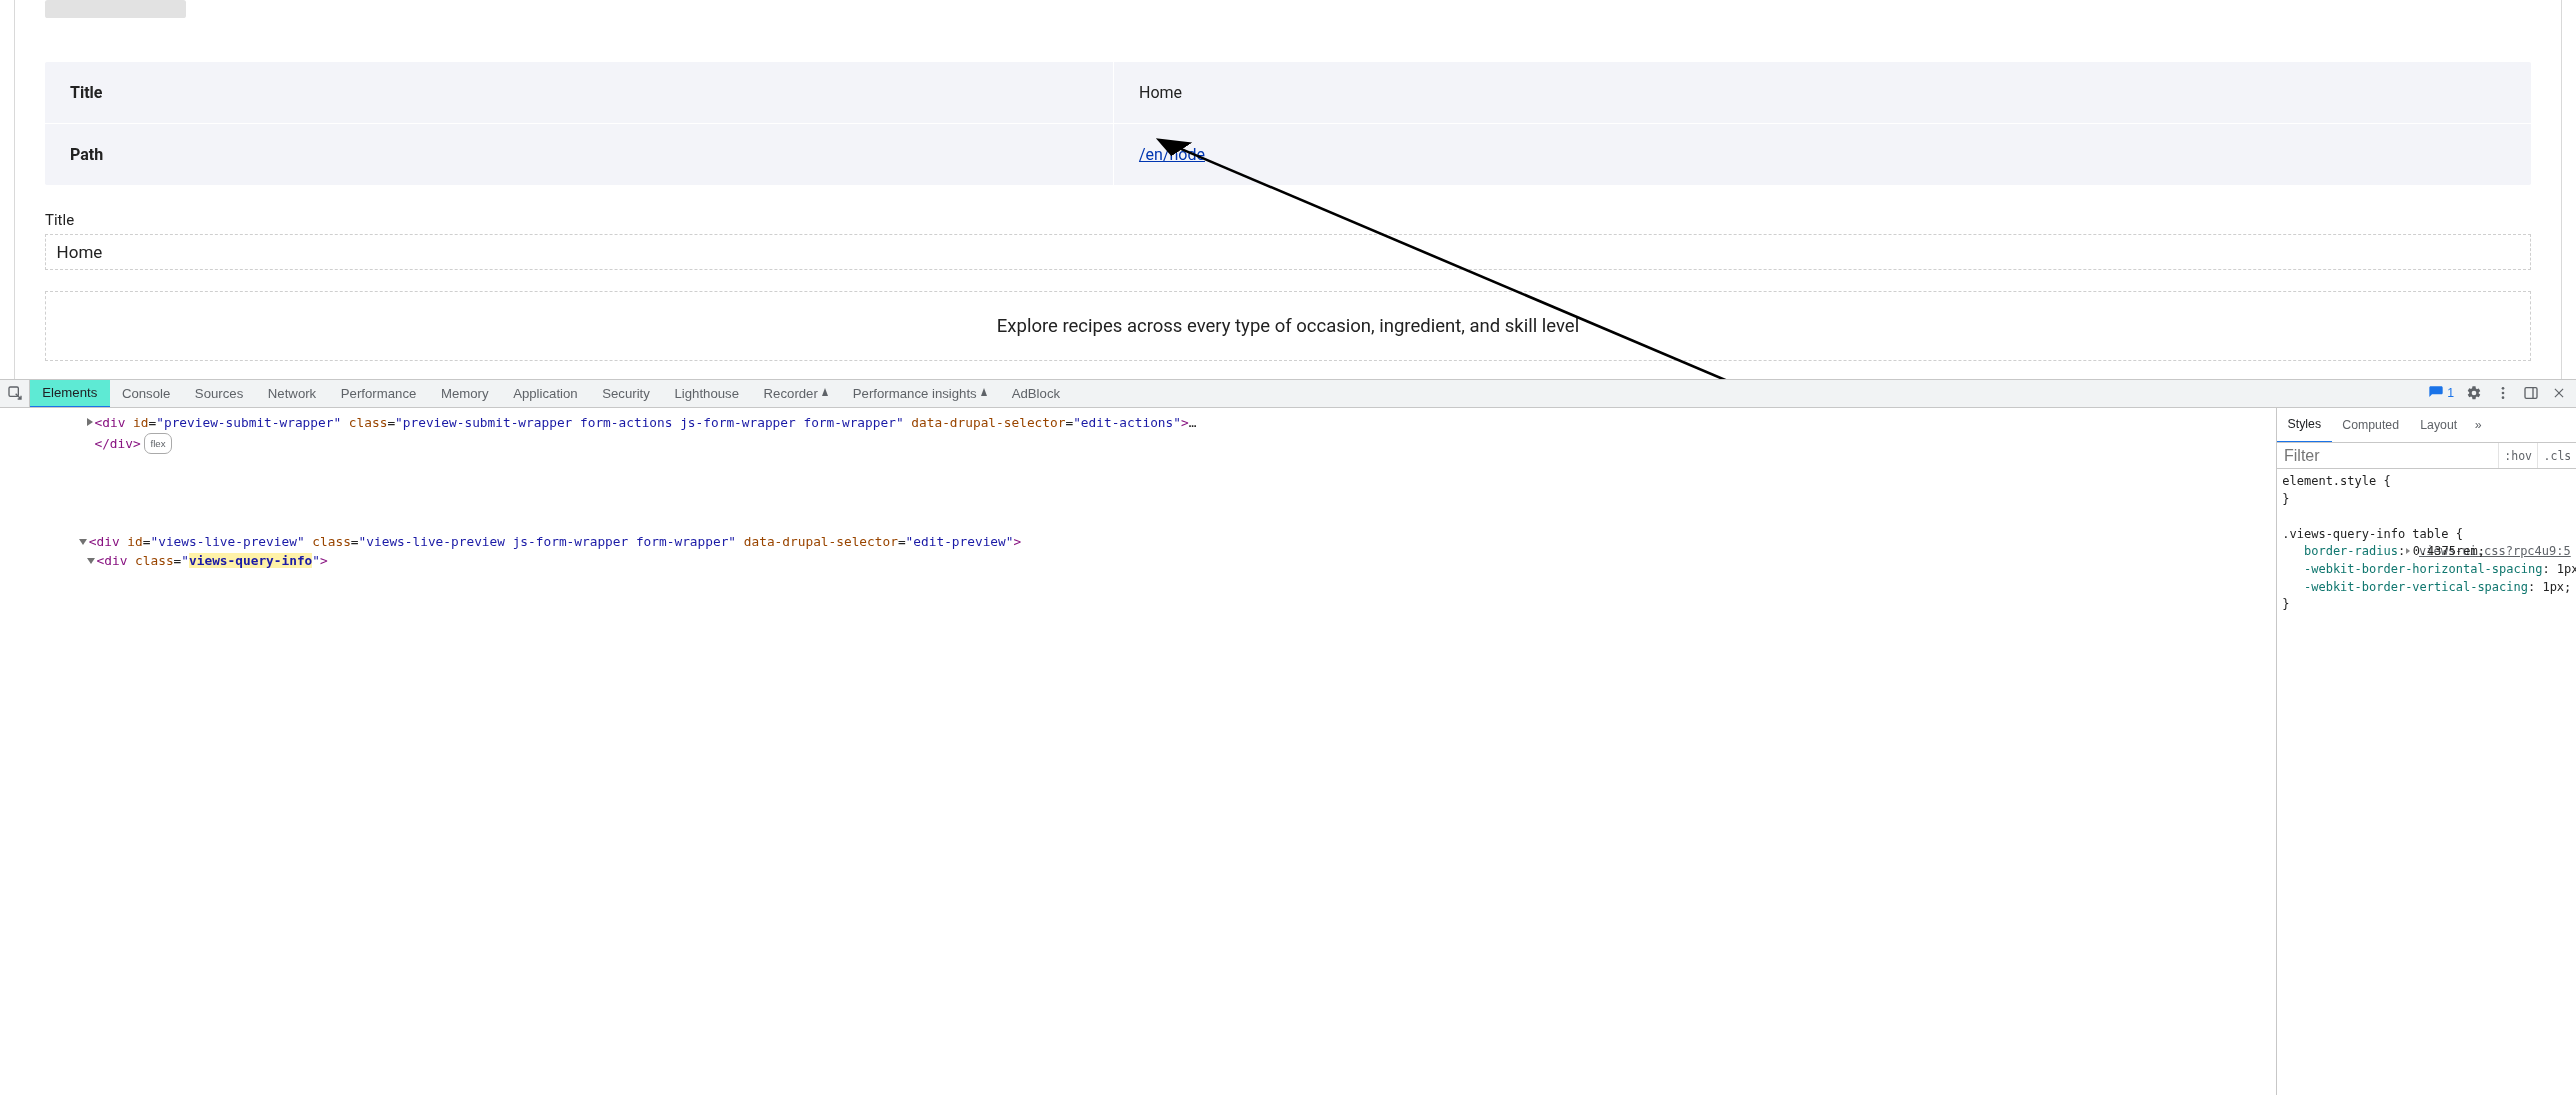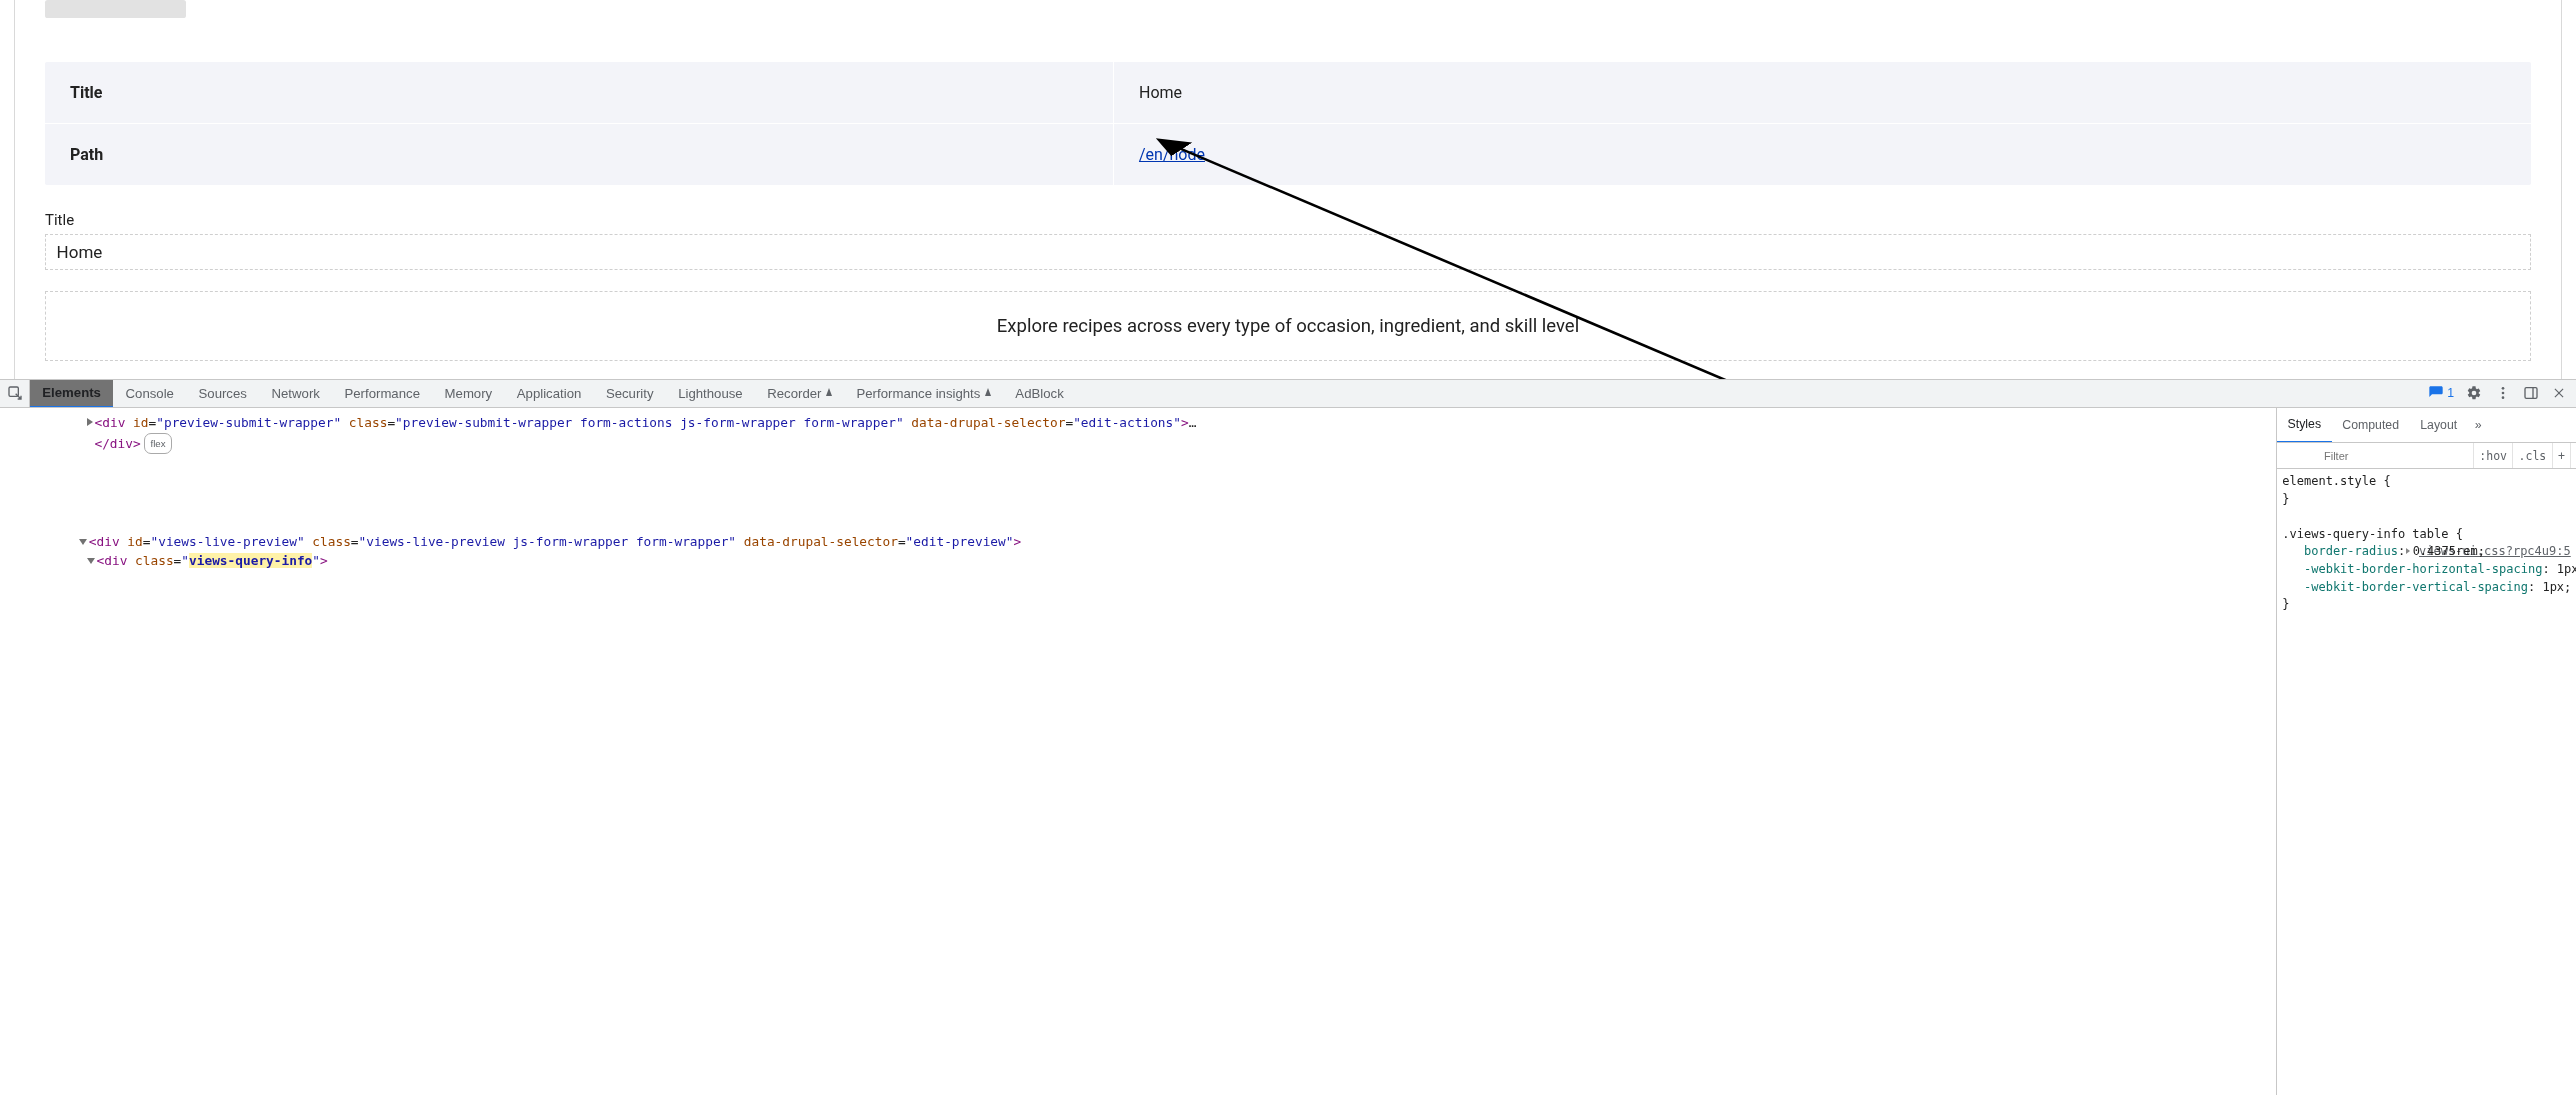--- a/index.html
+++ b/index.html
@@ -17,21 +17,21 @@
   .header-box { border: 0.9px dashed #cfcfcf; padding: 23px 10.6px; font-size: 18.5px; color: #222; text-align: center; background: #fff; }
   
   .arrow-svg { position: absolute; left: 0; top: 0; width: 100%; height: 100%; pointer-events: none; z-index: 5; }
 
   
   .devtools { border-top: 0.9px solid #c7c7c7; display: flex; flex-direction: column; flex: 1 1 auto; min-height: 0; font-family: -apple-system, sans-serif; }
   .dt-tabs { display: flex; align-items: center; height: 28px; border-bottom: 0.9px solid #c7c7c7; font-size: 13.2px; color: #5f6368; background: #f1f3f4; }
   .dt-inspect { width: 30px; display: flex; align-items: center; justify-content: center; border-right: 0.9px solid #c7c7c7; height: 100%; }
   .dt-inspect svg { width: 16px; height: 16px; stroke: #5f6368; }
   .dt-tab { padding: 0 12.3px; height: 100%; display: flex; align-items: center; cursor: pointer; white-space: nowrap; }
-  .dt-tab.active { color: #202124; border-bottom: 1.8px solid #1a73e8; background: #737373; font-weight: bold; }
+  .dt-tab.active { color: #202124; border-bottom: 1.8px solid #1a73e8; background: #5eead4; }
   .dt-tab-flask::after { content: ""; display: inline-block; width: 0; height: 0; margin-left: 4.4px; border-left: 4.4px solid transparent; border-right: 4.4px solid transparent; border-bottom: 8.8px solid #5f6368; transform: translateY(-0.9px); }
   .dt-tab-flask.sm::after { border-left-width:3.5px; border-right-width:3.5px; border-bottom-width:8px; }
   .dt-right { margin-left: auto; display: flex; align-items: center; gap: 12.3px; padding-right: 8.8px; }
   .issue-badge { display: flex; align-items: center; gap: 3.5px; color: #1a73e8; font-size: 12.3px; }
   .issue-badge svg { width: 16px; height: 16px; fill: #1a73e8; }
   .gear-icon, .kebab-icon, .dock-icon, .close-x-icon { width: 16px; height: 16px; display: inline-flex; align-items: center; justify-content: center; color: #5f6368; }
 
   .dt-body { display: flex; flex: 1 1 auto; min-height: 0; }
   .dt-elements { flex: 1 1 auto; overflow: auto; font-family: Menlo, Consolas, monospace; font-size: 12.8px; line-height: 19.4px; padding: 5.3px 0 5.3px 79px; white-space: pre; color: #222; }
   .dt-elements .line { white-space: pre; }
@@ -45,21 +45,21 @@
   .tri.closed { border-top: 4.4px solid transparent; border-bottom: 4.4px solid transparent; border-left: 6.2px solid #727272; }
   .tri.open { border-left: 4.4px solid transparent; border-right: 4.4px solid transparent; border-top: 6.2px solid #727272; }
   .hl { background: #fff2a8; font-weight: bold; }
 
   .dt-styles { flex: 0 0 300px; border-left: 0.9px solid #c7c7c7; display: flex; flex-direction: column; min-width: 0; overflow: hidden; }
   .st-tabs { display: flex; align-items: center; height: 35px; border-bottom: 0.9px solid #c7c7c7; font-size: 12.3px; color: #5f6368; }
   .st-tab { padding: 0 10.6px; height: 100%; display: flex; align-items: center; }
   .st-tab.active { color: #202124; border-bottom: 1.8px solid #1a73e8; }
   .st-tab.more { padding: 0 7px; }
   .st-filter-row { display: flex; align-items: center; height: 26.5px; border-bottom: 0.9px solid #c7c7c7; font-size: 11.5px; }
-  .st-filter-row input { flex: 1 1 auto; border: none; outline: none; padding: 0 7px; font-size: 11px; color: #5f6368; height: 100%; background: transparent; margin-left: 40px; }
+  .st-filter-row input { flex: 1 1 auto; border: none; outline: none; padding: 0 7px; font-size: 16px; color: #5f6368; height: 100%; background: transparent; }
   .st-btn { padding: 0 5.3px; color: #5f6368; font-family: Menlo, monospace; font-size: 11.5px; border-left: 0.9px solid #e3e3e3; height: 100%; display: flex; align-items: center; }
   .st-rules { flex: 1 1 auto; overflow: auto; font-family: Menlo, Consolas, monospace; font-size: 12px; line-height: 17.6px; padding: 3.5px 5.3px; white-space: pre; }
   .sel { color: #222; }
   .prop { color: #0f766e; }
   .valc { color: #222; }
   .srclink { color: #5f6368; text-decoration: underline; float: right; }
   .tri-sm { display:inline-block; width:0; height:0; border-top:3.5px solid transparent; border-bottom:3.5px solid transparent; border-left:4.4px solid #888; vertical-align:0.9px; margin:0 2.6px 0 0.9px; }
 </style>
 </head>
 <body>

